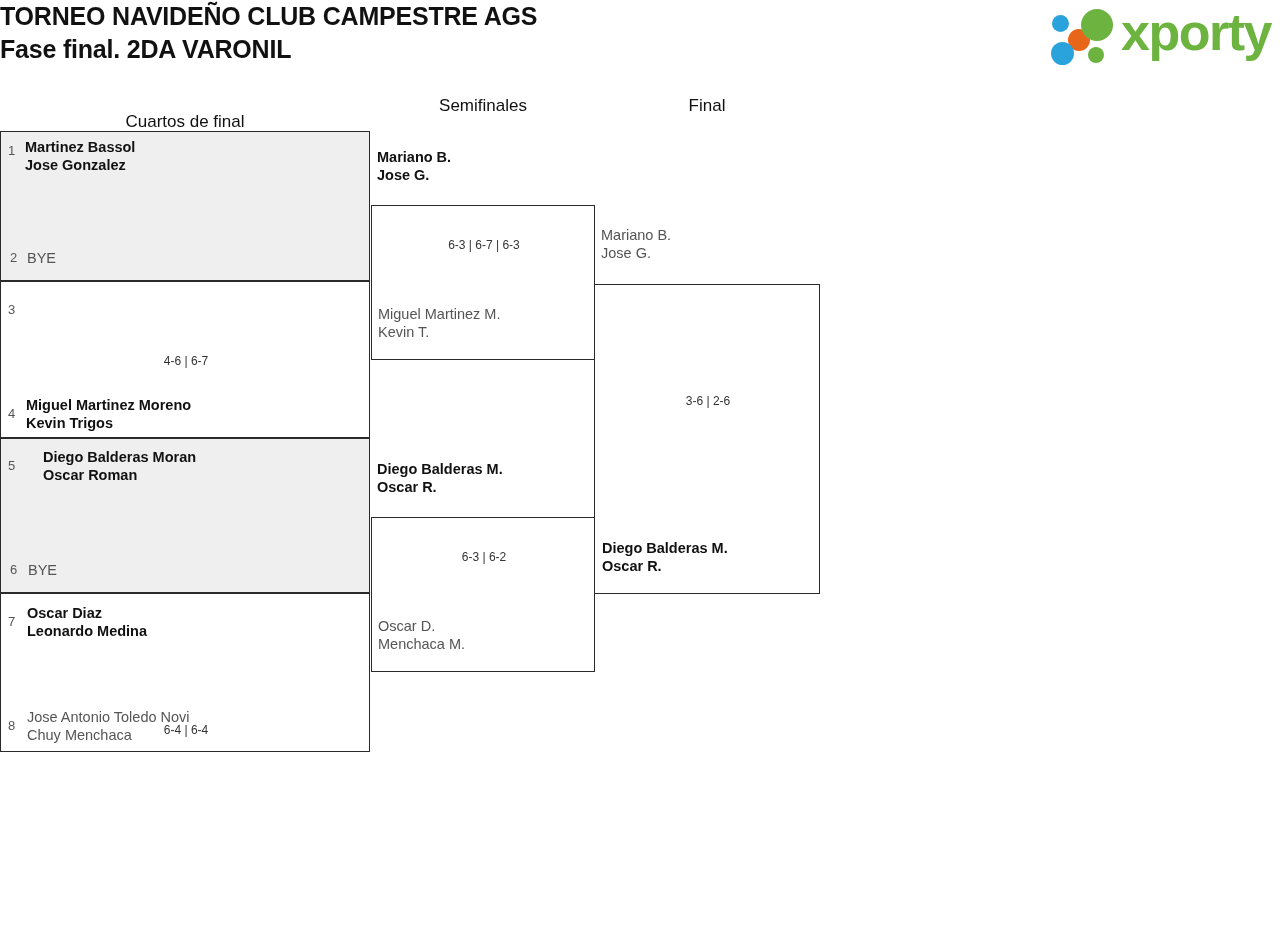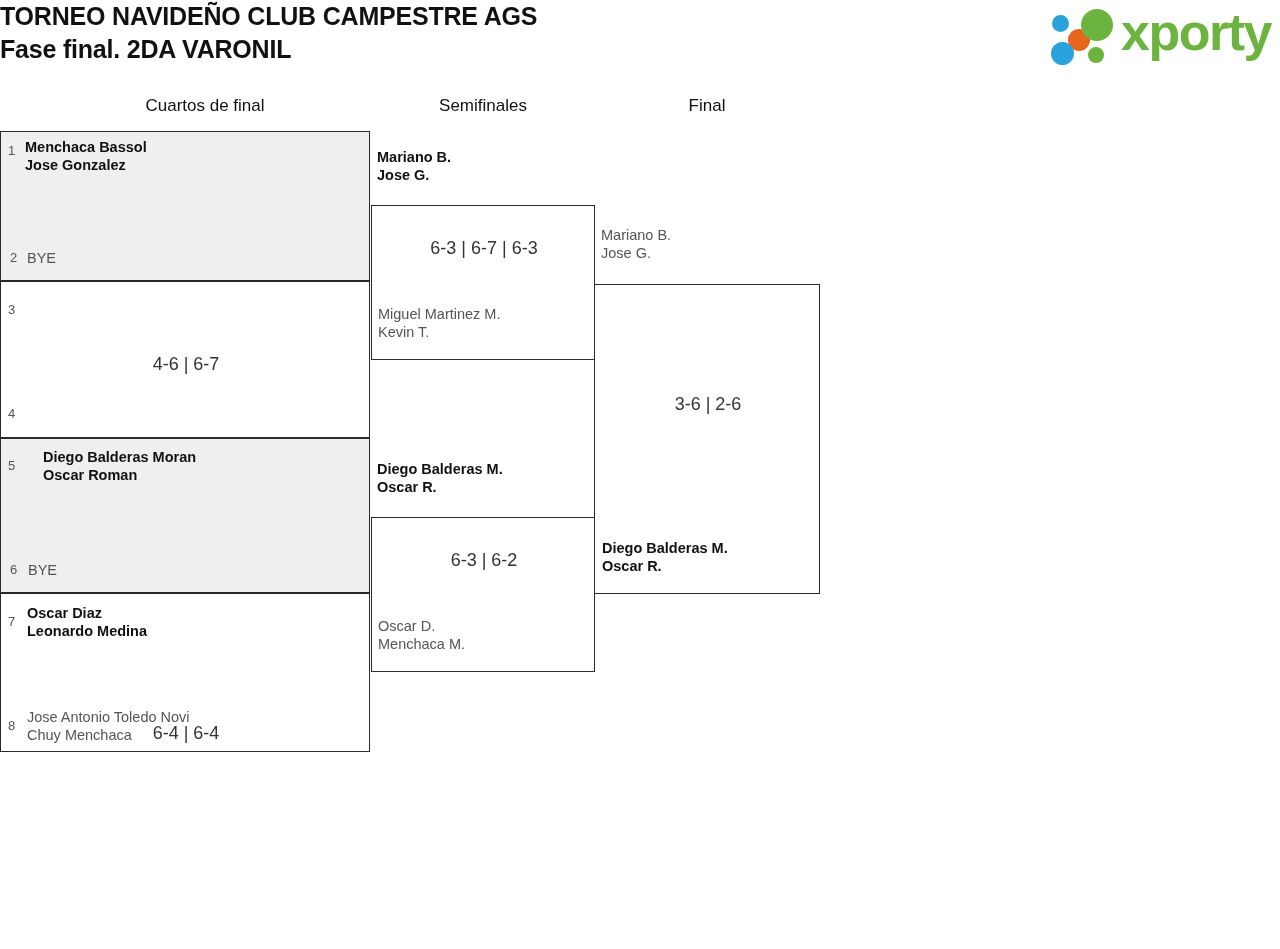--- a/index.html
+++ b/index.html
@@ -56,21 +56,21 @@
 
   
   .round-header {
     position: absolute;
     font-size: 17px;
     font-weight: normal;
     color: #111111;
     text-align: center;
     white-space: nowrap;
   }
-  #round-header-0 { left: 0px;   top: 96px; width: 370px; padding-left: 20px; }
+  #round-header-0 { left: 0px;   top: 112px; width: 370px; }
   #round-header-1 { left: 371px; top: 96px; width: 224px; }
   #round-header-2 { left: 594px; top: 96px; width: 226px; }
 
   
   .match-box {
     position: absolute;
     border: 1px solid #2a2a2a;
     box-sizing: border-box;
     background: #ffffff;
   }
@@ -89,21 +89,21 @@
     font-size: 14.5px;
     line-height: 18px;
     white-space: nowrap;
   }
   .team.winner { font-weight: bold; color: #111111; }
   .team.loser  { font-weight: normal; color: #555555; }
   .team .ln { display: block; }
 
   .score {
     position: absolute;
-    font-size: 18px;
+    font-size: 12px;
     color: #333333;
     text-align: center;
     white-space: nowrap;
   }
 </style>
 </head>
 <body>
 
 <div id="header-title">
   <div class="line">TORNEO NAVIDEÑO CLUB CAMPESTRE AGS</div>
@@ -119,33 +119,37 @@
   <span class="wordmark" style="color:#6cb33f;">xporty</span>
 </div>
 
 <div class="round-header" id="round-header-0">Cuartos de final</div>
 <div class="round-header" id="round-header-1">Semifinales</div>
 <div class="round-header" id="round-header-2">Final</div>
 
 <div class="match-box shaded" style="left:0px; top:131px; width:370px; height:150px;">
   <span class="seed" style="top:12px;">1</span>
   <span class="team winner" style="left:24px; top:6px;">
-    <span class="ln">Menchaca Bassol</span>
+    <span class="ln">Martinez Bassol</span>
     <span class="ln">Jose Gonzalez</span>
   </span>
   <span class="seed" style="top:119px; left:9px;">2</span>
   <span class="team loser" style="left:26px; top:117px;">
     <span class="ln">BYE</span>
   </span>
   <span class="score" style="left:0px; top:66px; width:370px;"></span>
 </div>
 
 <div class="match-box" style="left:0px; top:281px; width:370px; height:157px;">
   <span class="seed" style="top:21px;">3</span>
   <span class="seed" style="top:125px;">4</span>
+  <span class="team winner" style="left:25px; top:114px;">
+    <span class="ln">Miguel Martinez Moreno</span>
+    <span class="ln">Kevin Trigos</span>
+  </span>
   <span class="score" style="left:0px; top:72px; width:370px;">4-6 | 6-7</span>
 </div>
 
 <div class="match-box shaded" style="left:0px; top:438px; width:370px; height:155px;">
   <span class="seed" style="top:20px;">5</span>
   <span class="team winner" style="left:42px; top:9px;">
     <span class="ln">Diego Balderas Moran</span>
     <span class="ln">Oscar Roman</span>
   </span>
   <span class="seed" style="top:124px; left:9px;">6</span>

